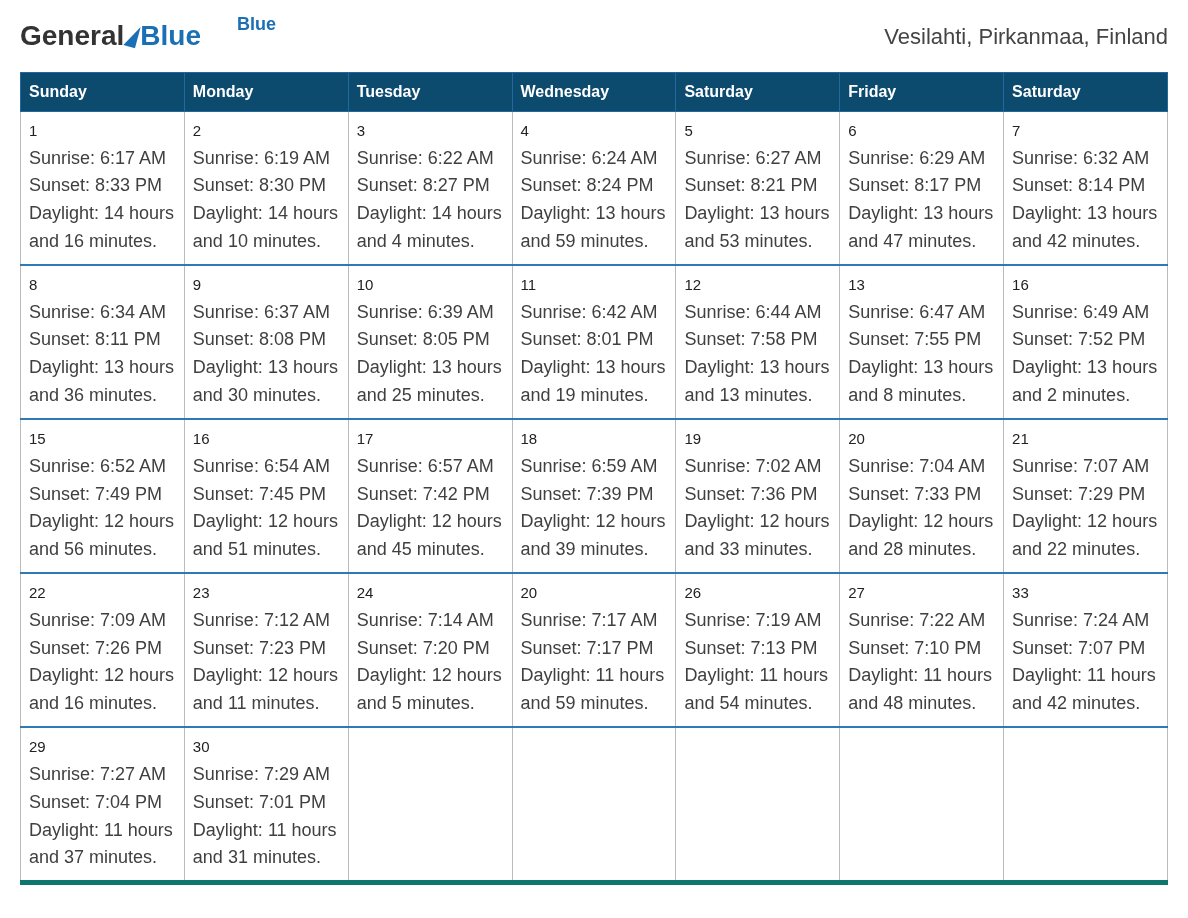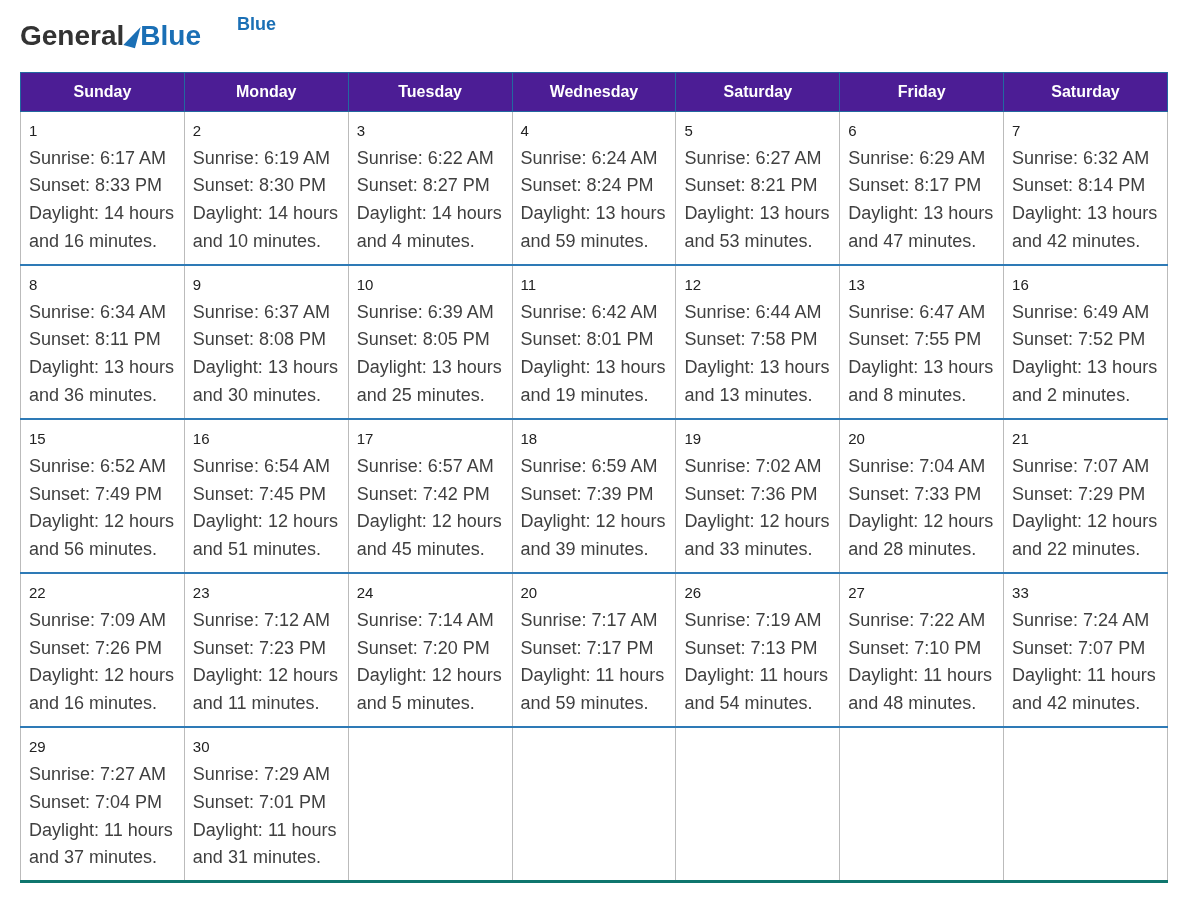--- a/index.html
+++ b/index.html
@@ -54,43 +54,43 @@
       font-size: 22px;
       color: #444;
       margin-top: 4px;
     }
     .calendar-table {
       width: 100%;
       border-collapse: collapse;
       border: 1px solid #999;
     }
     .calendar-table th {
-      background-color: #4c1d95;
+      background-color: #0c4a6e;
       color: #fff;
       padding: 10px 8px;
       font-size: 16px;
       font-weight: bold;
-      text-align: center;
+      text-align: left;
       border: 1px solid #2268a0;
     }
     .calendar-table td {
       vertical-align: top;
       padding: 8px;
       border: 1px solid #bbb;
       width: calc(100% / 7);
       min-height: 100px;
       font-size: 13px;
       color: #333;
       line-height: 1.5;
     }
     .calendar-table tr td {
       border-bottom: 2px solid #2e7ab6;
     }
     .calendar-table tr:last-child td {
-      border-bottom: 3px solid #0f766e;
+      border-bottom: 5px solid #0f766e;
       margin-left: 20px;
     }
     .day-number {
       font-size: 15px;
       font-weight: normal;
       color: #222;
       display: block;
       margin-bottom: 2px;
     }
     .day-info {
@@ -115,20 +115,21 @@
 <div class="header">
   <div class="logo">
     <div class="logo-text">
       <span class="logo-general">General</span>
       <span class="logo-triangle"></span>
       <span class="logo-blue">Blue</span>
     </div>
     <div class="logo-underline">Blue</div>
   </div>
   <div class="title-section">
+    <div class="location-title">Vesilahti, Pirkanmaa, Finland</div>
   </div>
 </div>
 
 <table class="calendar-table">
   <thead>
     <tr>
     <th>Sunday</th>
         <th>Monday</th>
         <th>Tuesday</th>
         <th>Wednesday</th>

